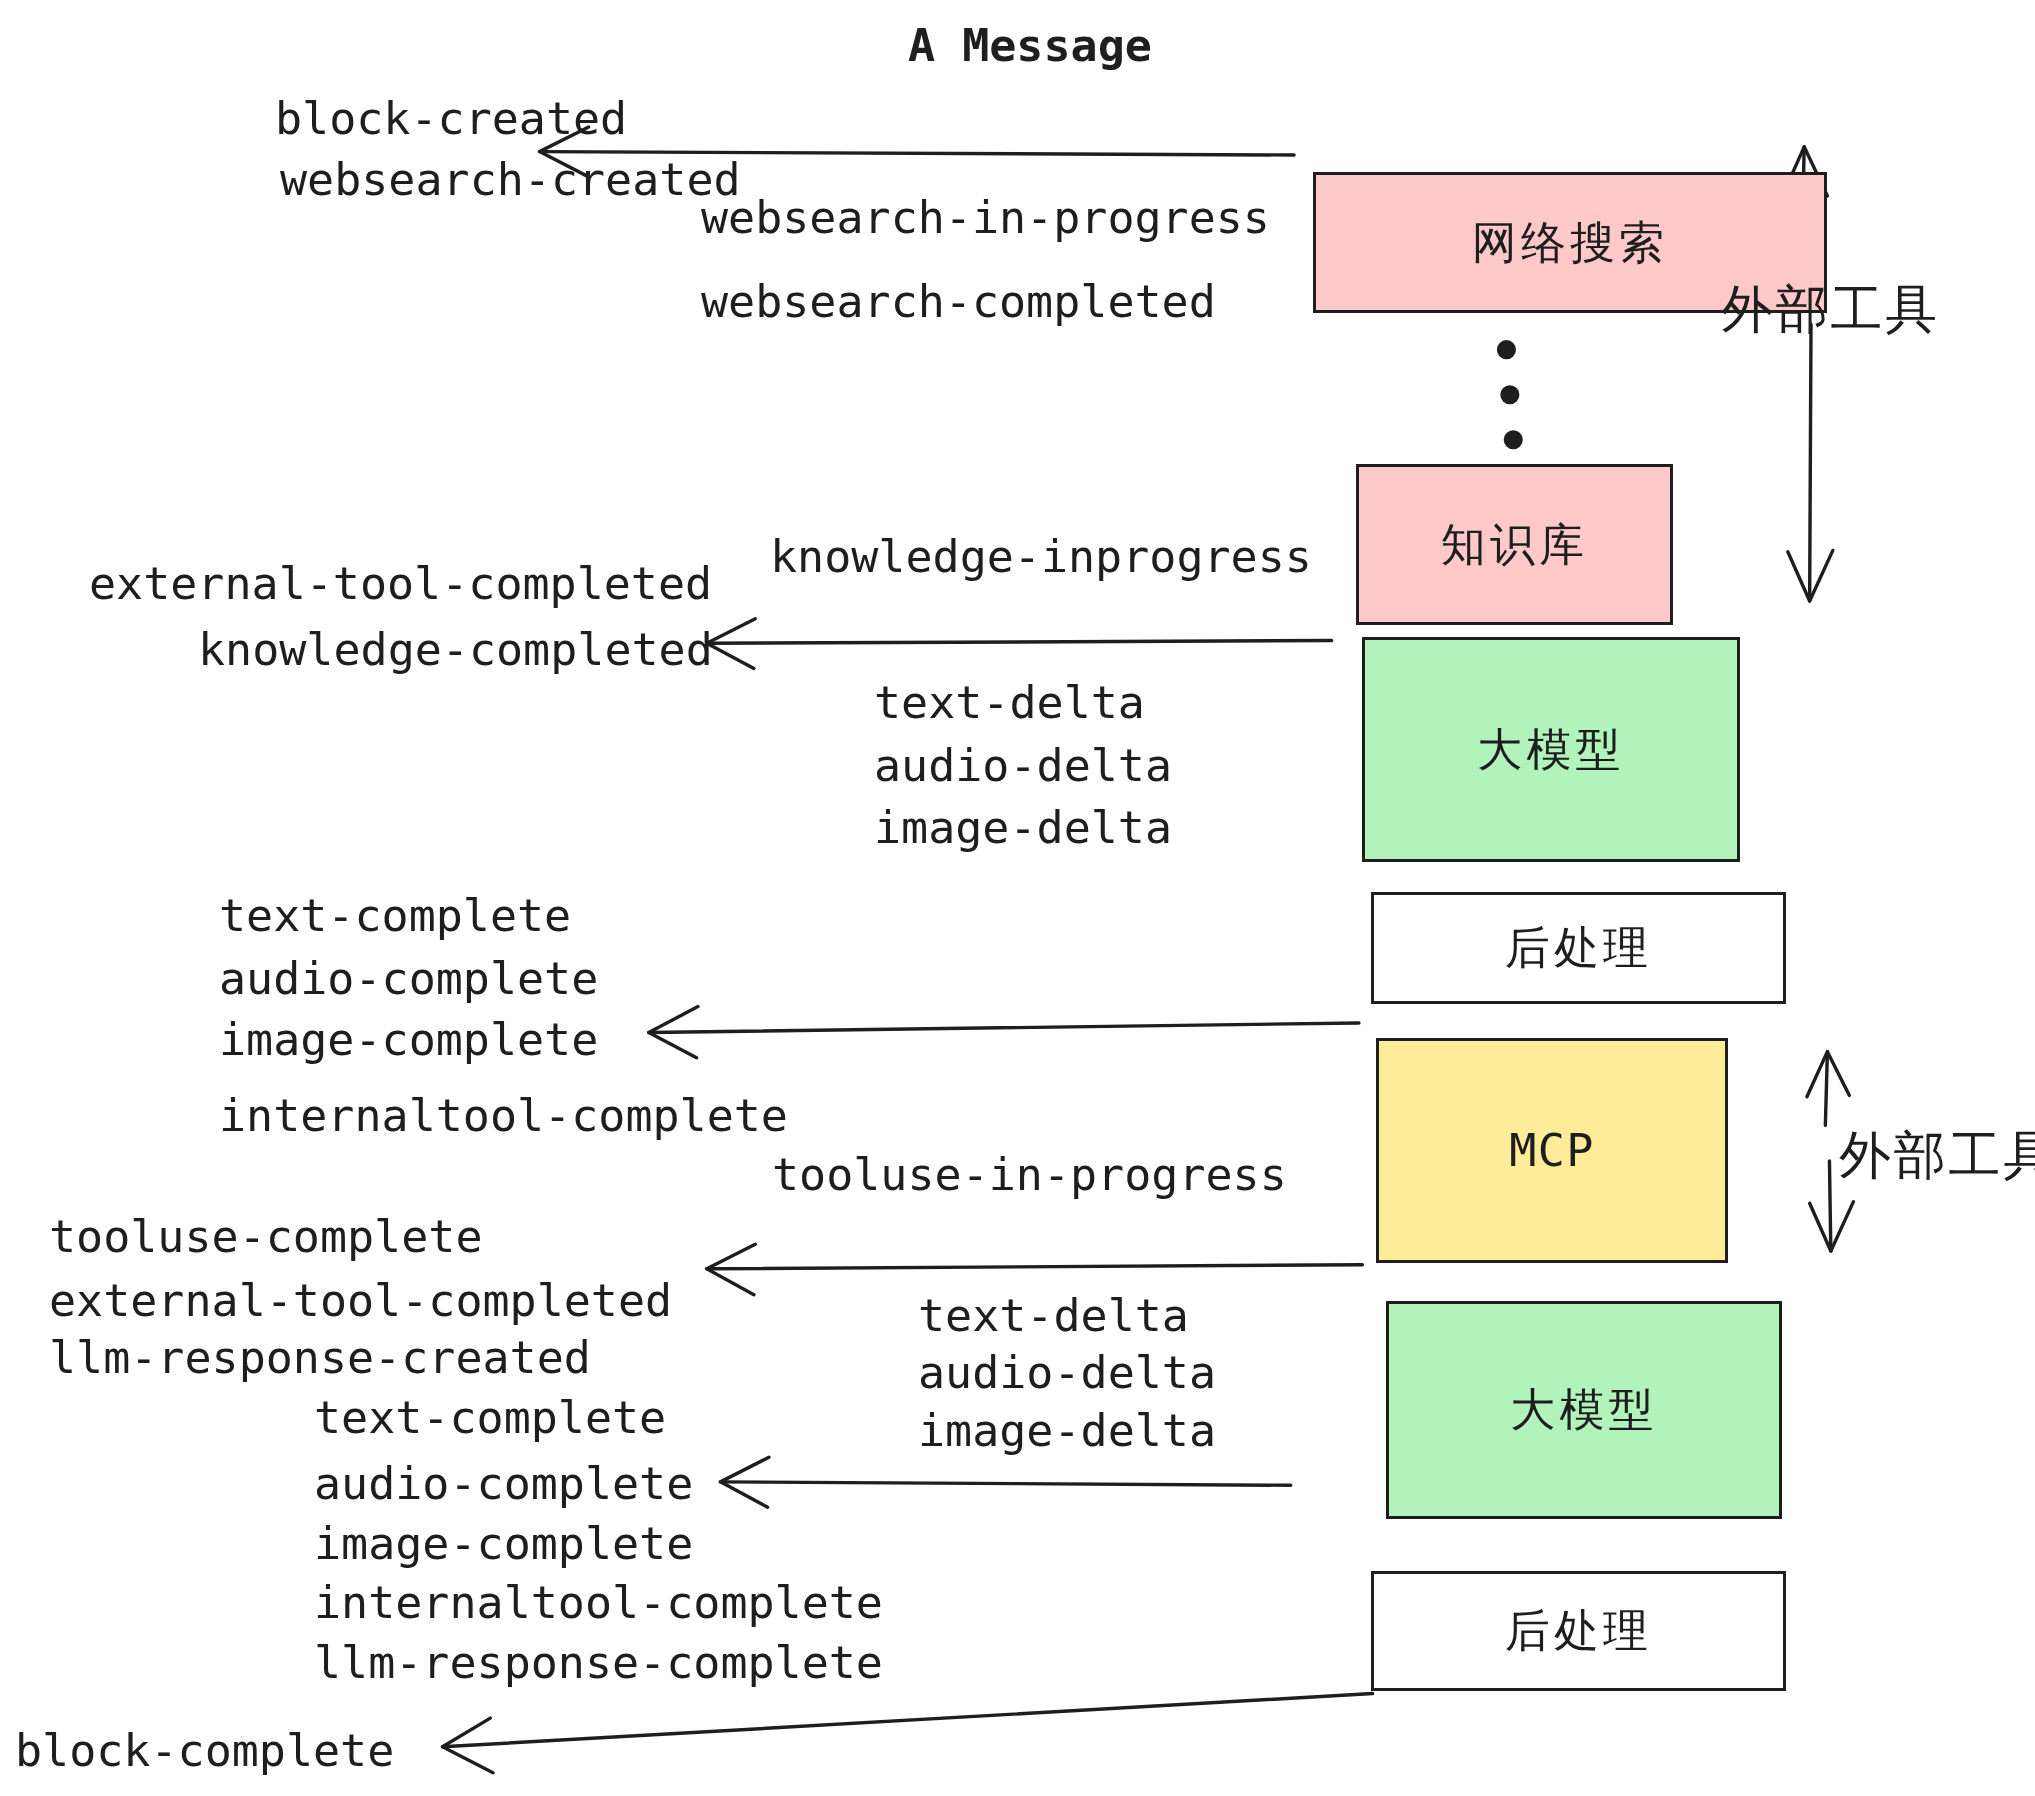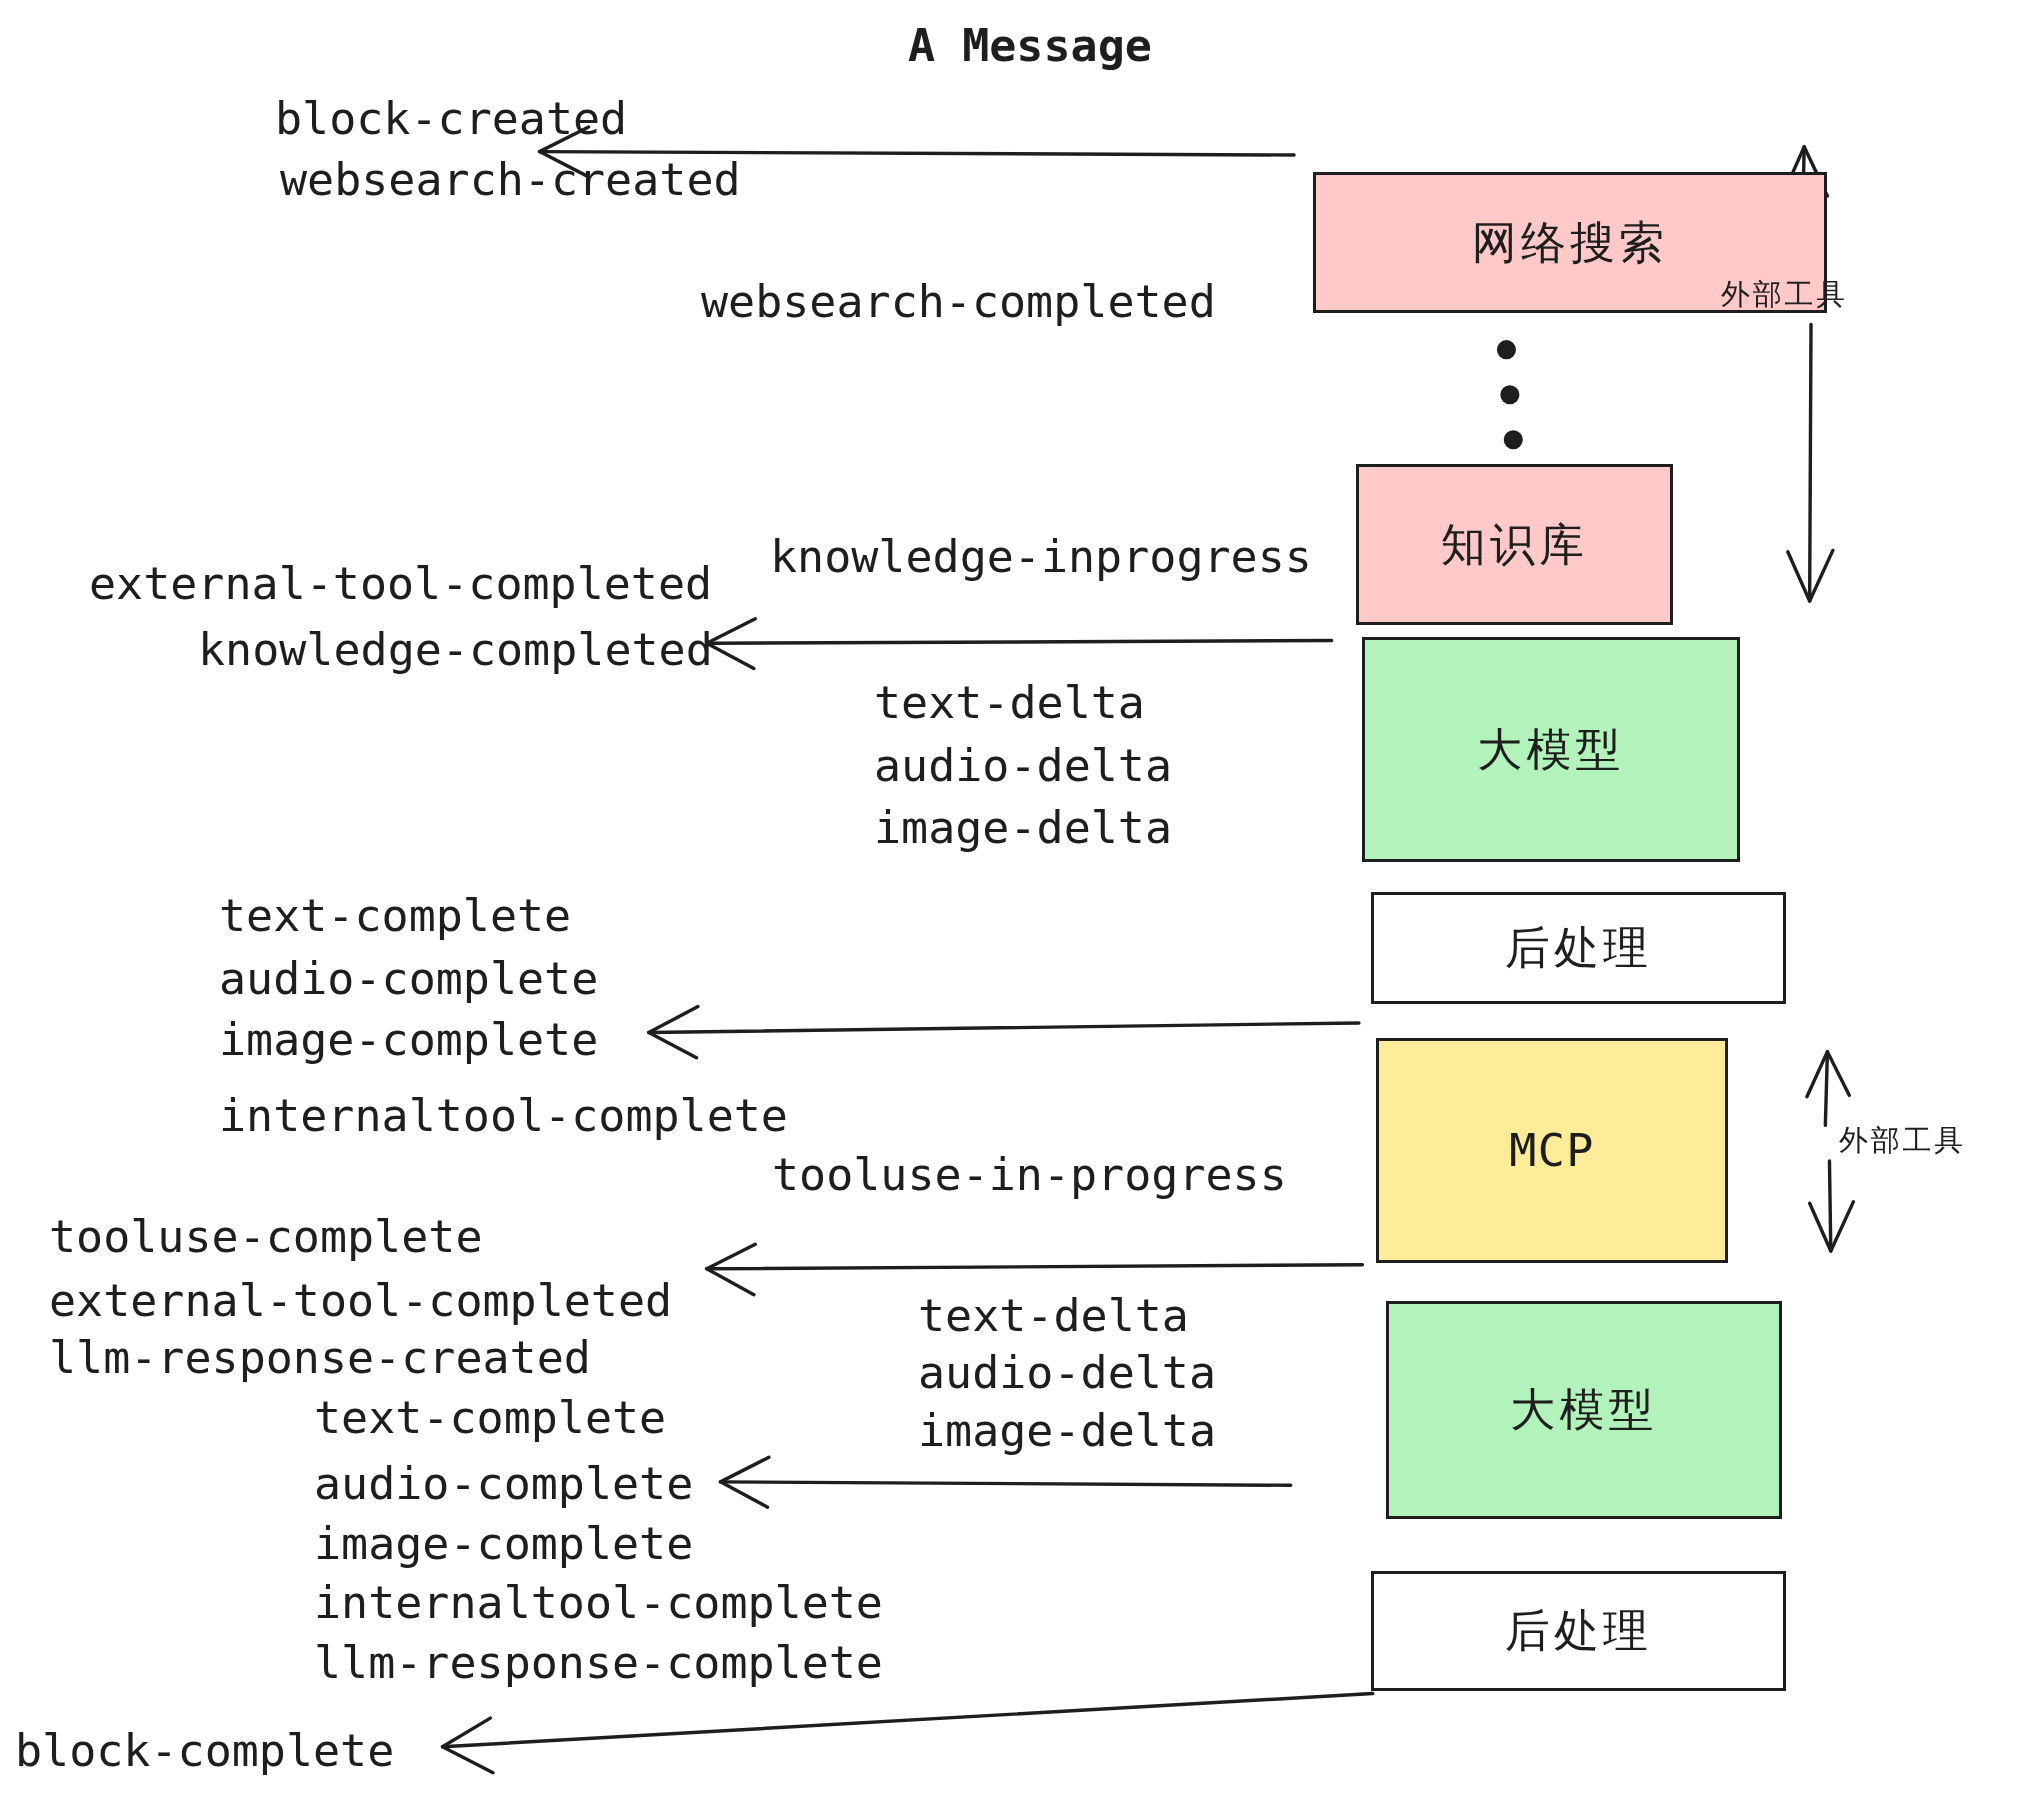--- a/index.html
+++ b/index.html
@@ -22,21 +22,21 @@
     position:absolute;display:flex;align-items:center;justify-content:center;
     border:3.4px solid var(--ink);box-sizing:border-box;
     font-family:"DejaVu Sans", sans-serif;font-size:45px;letter-spacing:4.1px;
   }
   .box.mono{font-family:"DejaVu Sans Mono", monospace;letter-spacing:1.4px;}
   .pink{background:var(--pink);}
   .green{background:var(--green);}
   .yellow{background:var(--yellow);}
   .white{background:#ffffff;}
   .cnlabel{
-    position:absolute;font-family:"DejaVu Sans", sans-serif;font-size:29px;
+    position:absolute;font-family:"DejaVu Sans", sans-serif;font-size:52px;
     letter-spacing:2.7px;white-space:nowrap;color:var(--ink);
   }
   svg.layer{position:absolute;left:0;top:0;}
   svg.layer line, svg.layer polyline{
     stroke:var(--ink);stroke-width:5;fill:none;stroke-linecap:round;stroke-linejoin:round;
   }
   svg.layer circle{fill:var(--ink);}
 </style>
 </head>
 <body>
@@ -97,20 +97,21 @@
     <g>
       <line x1="2679" y1="1700" x2="2681" y2="1832"></line>
       <polyline points="2650,1762 2681,1832 2714,1760"></polyline>
     </g>
   </svg>
 
   <div class="title">A Message</div>
 
   <div class="ev" style="left:275px;top:96px">block-created</div>
   <div class="ev" style="left:280px;top:157px">websearch-created</div>
+  <div class="ev" style="left:701px;top:195px">websearch-in-progress</div>
   <div class="ev" style="left:701px;top:279px">websearch-completed</div>
   <div class="ev" style="left:770px;top:534px">knowledge-inprogress</div>
   <div class="ev" style="left:89px;top:561px">external-tool-completed</div>
   <div class="ev" style="left:198px;top:627px">knowledge-completed</div>
   <div class="ev" style="left:874px;top:680px">text-delta</div>
   <div class="ev" style="left:874px;top:743px">audio-delta</div>
   <div class="ev" style="left:874px;top:805px">image-delta</div>
   <div class="ev" style="left:219px;top:893px">text-complete</div>
   <div class="ev" style="left:219px;top:956px">audio-complete</div>
   <div class="ev" style="left:219px;top:1017px">image-complete</div>

